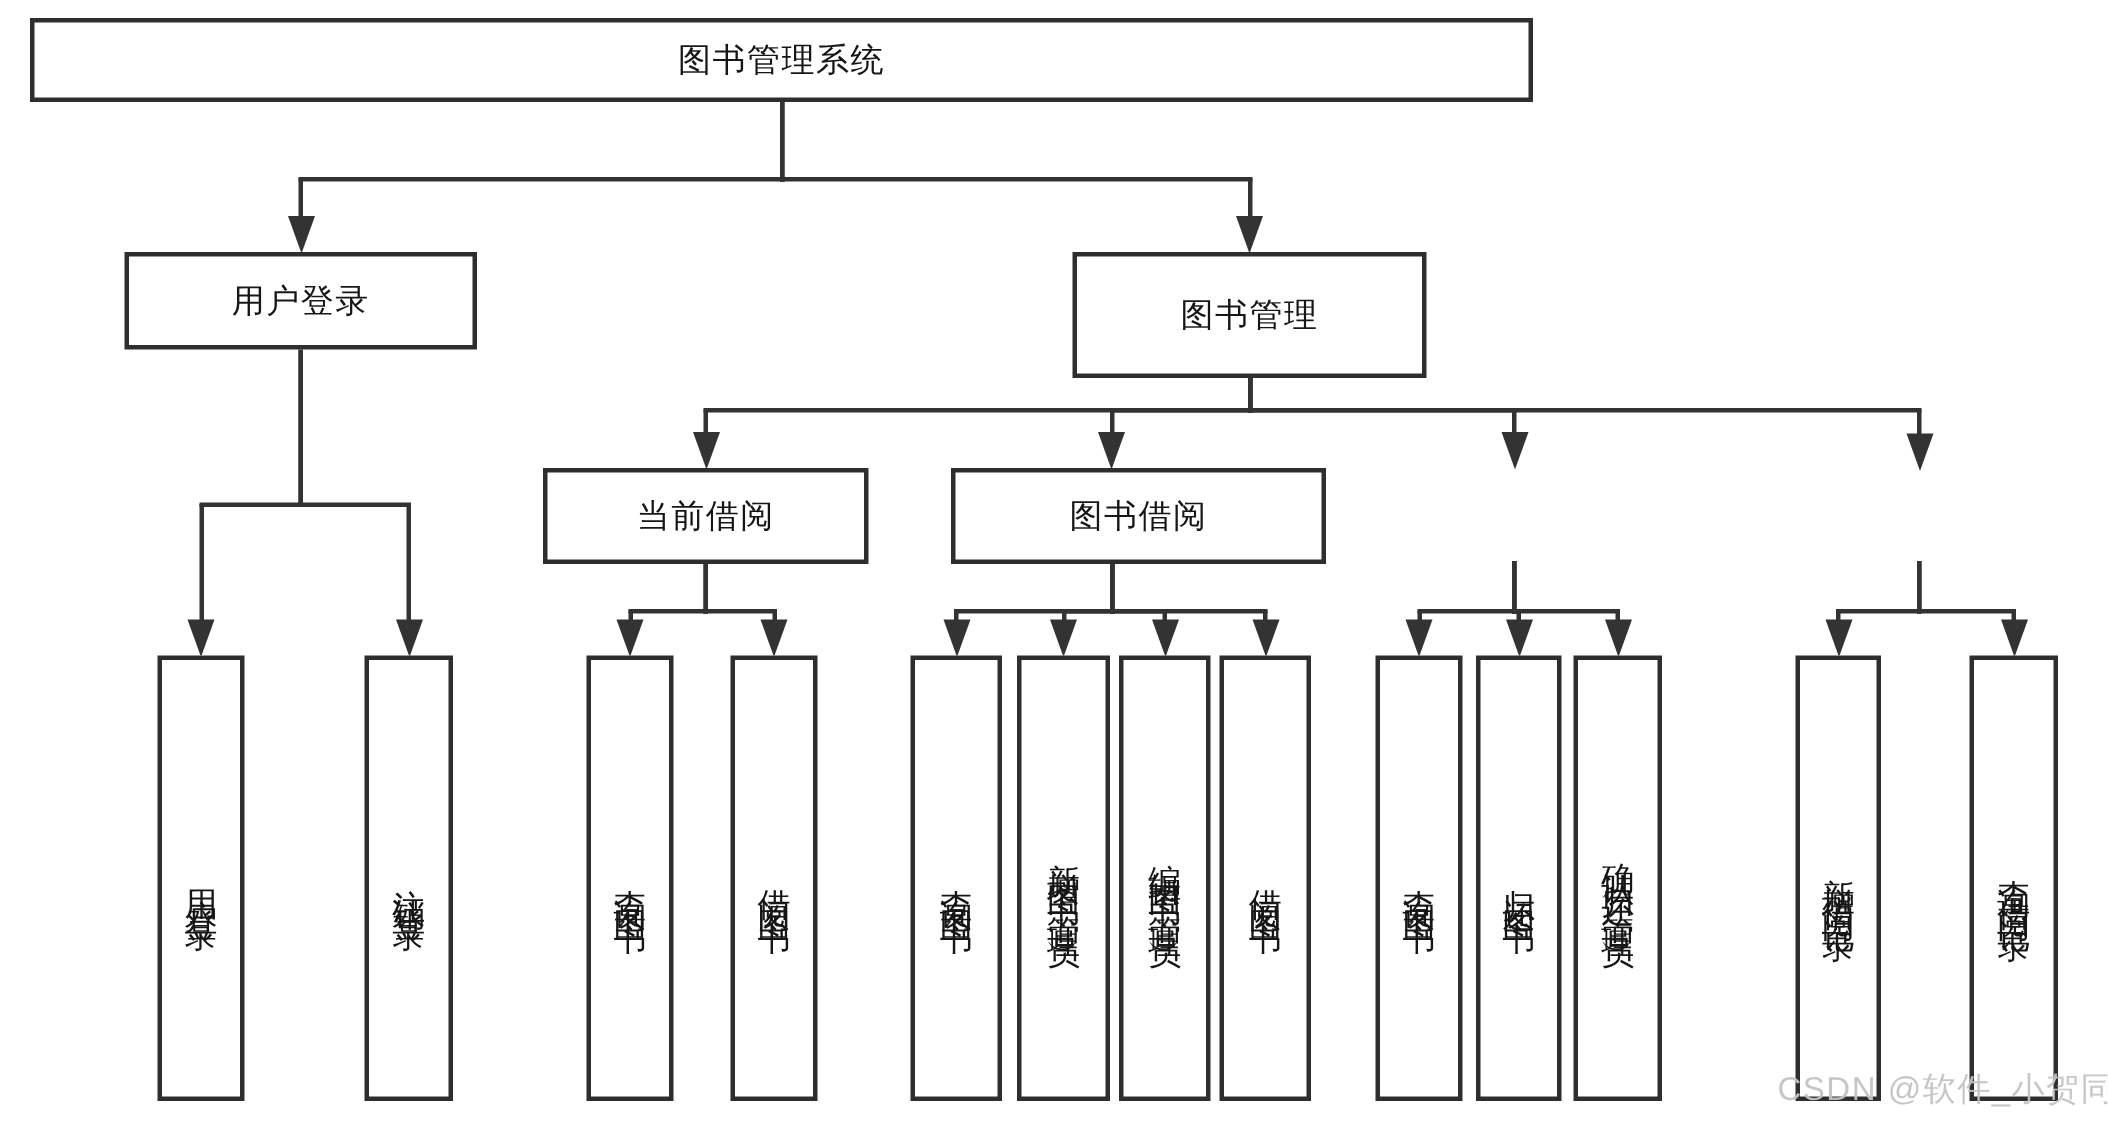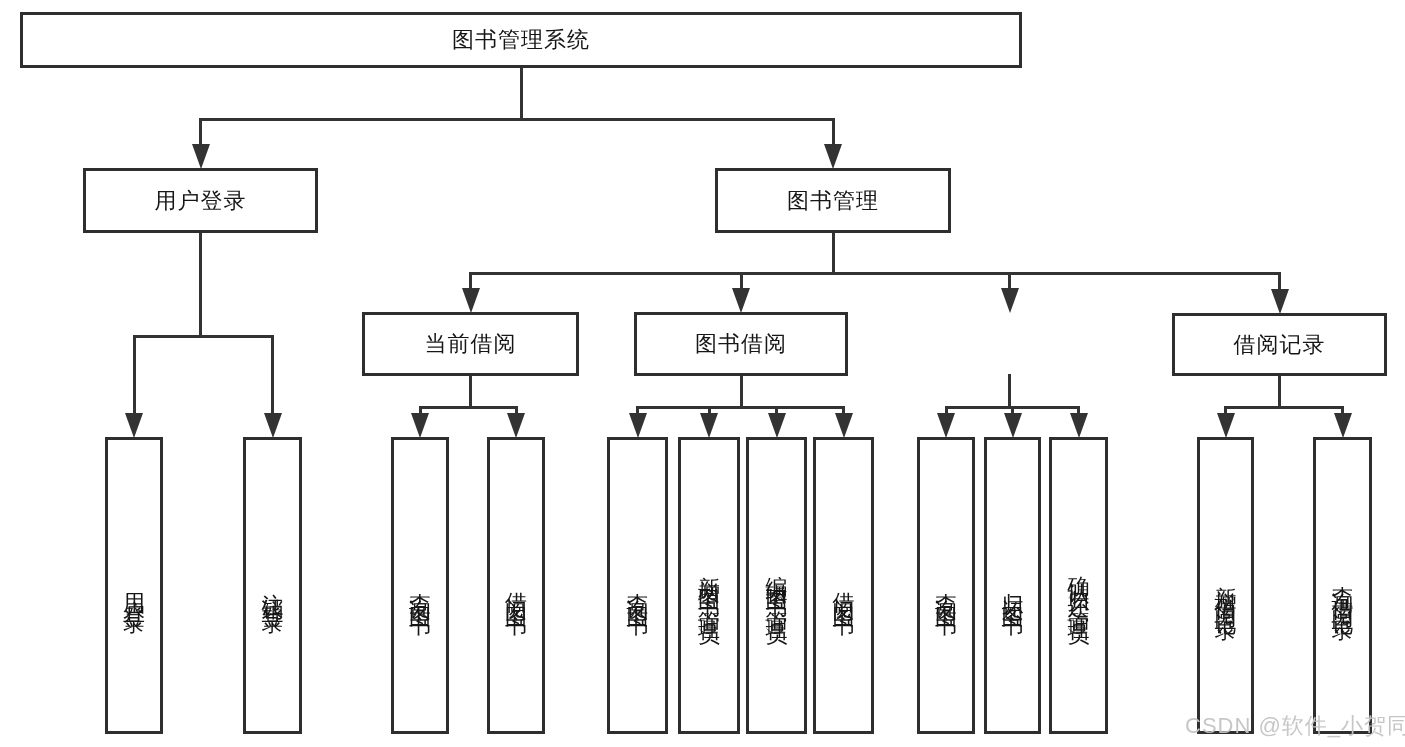--- a/index.html
+++ b/index.html
@@ -69,31 +69,28 @@
 <body>
 
 <div id="canvas">
   <span class="watermark">CSDN @软件_小贺同学</span>
 <div class="node horiz" style="left: 20px; top: 12px; width: 1002px; height: 56px;">
       <span class="node-label">图书管理系统</span>
     </div>
     <div class="node horiz" style="left: 83px; top: 168px; width: 235px; height: 65px;">
       <span class="node-label">用户登录</span>
     </div>
-    <div class="node horiz" style="left: 715px; top: 168px; width: 236px; height: 65px;">
+    <div class="node horiz" style="left: 715px; top: 168px; width: 236px; height: 84px;">
       <span class="node-label">图书管理</span>
     </div>
     <div class="node horiz" style="left: 362px; top: 312px; width: 217px; height: 64px;">
       <span class="node-label">当前借阅</span>
     </div>
-    <div class="node horiz" style="left: 634px; top: 312px; width: 214px; height: 64px; font-family: Liberation Serif, serif;">
+    <div class="node horiz" style="left: 634px; top: 312px; width: 250px; height: 64px; font-family: Liberation Serif, serif;">
       <span class="node-label">图书借阅</span>
-    </div>
-    <div class="node horiz" style="left: 1172px; top: 313px; width: 215px; height: 63px;">
-      <span class="node-label">借阅记录</span>
     </div>
     <div class="node vert" style="left: 105px; top: 437px; width: 58px; height: 297px;">
       <span class="node-label">用户登录</span>
     </div>
     <div class="node vert" style="left: 243px; top: 437px; width: 59px; height: 297px;">
       <span class="node-label">注销登录</span>
     </div>
     <div class="node vert" style="left: 391px; top: 437px; width: 58px; height: 297px;">
       <span class="node-label">查询图书</span>
     </div>

